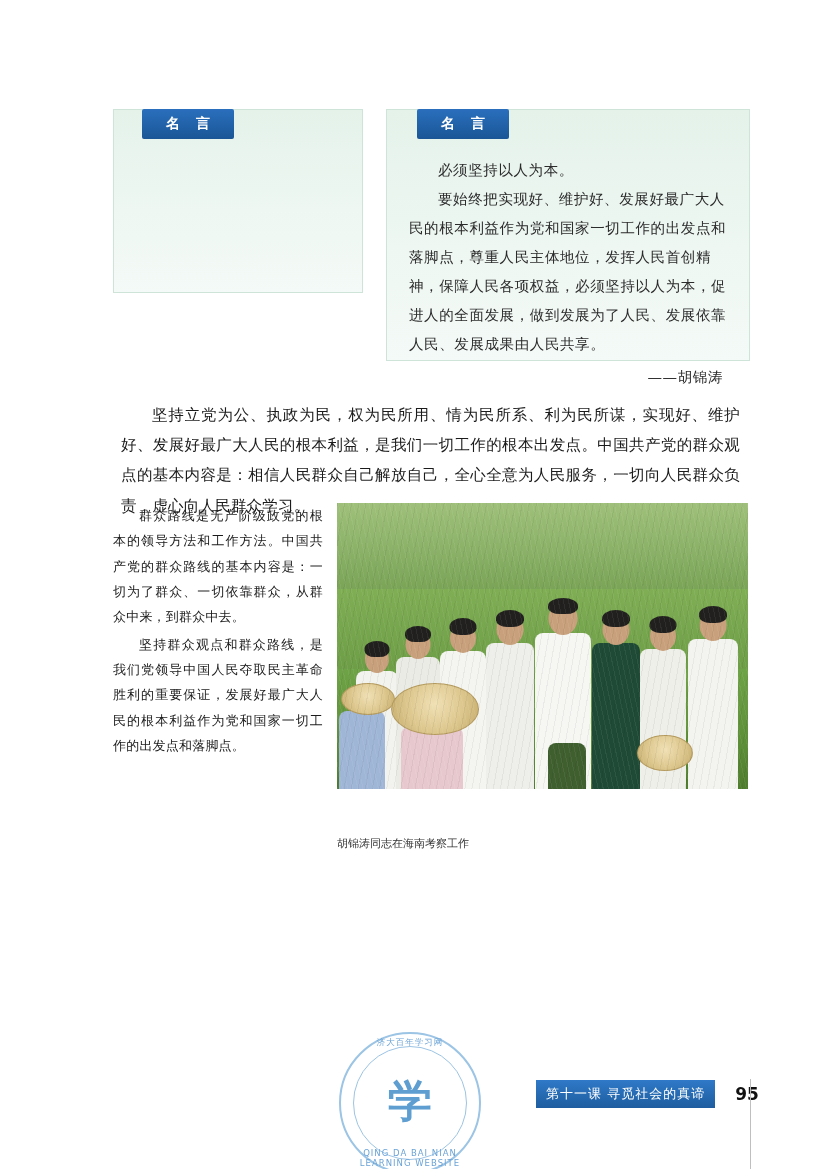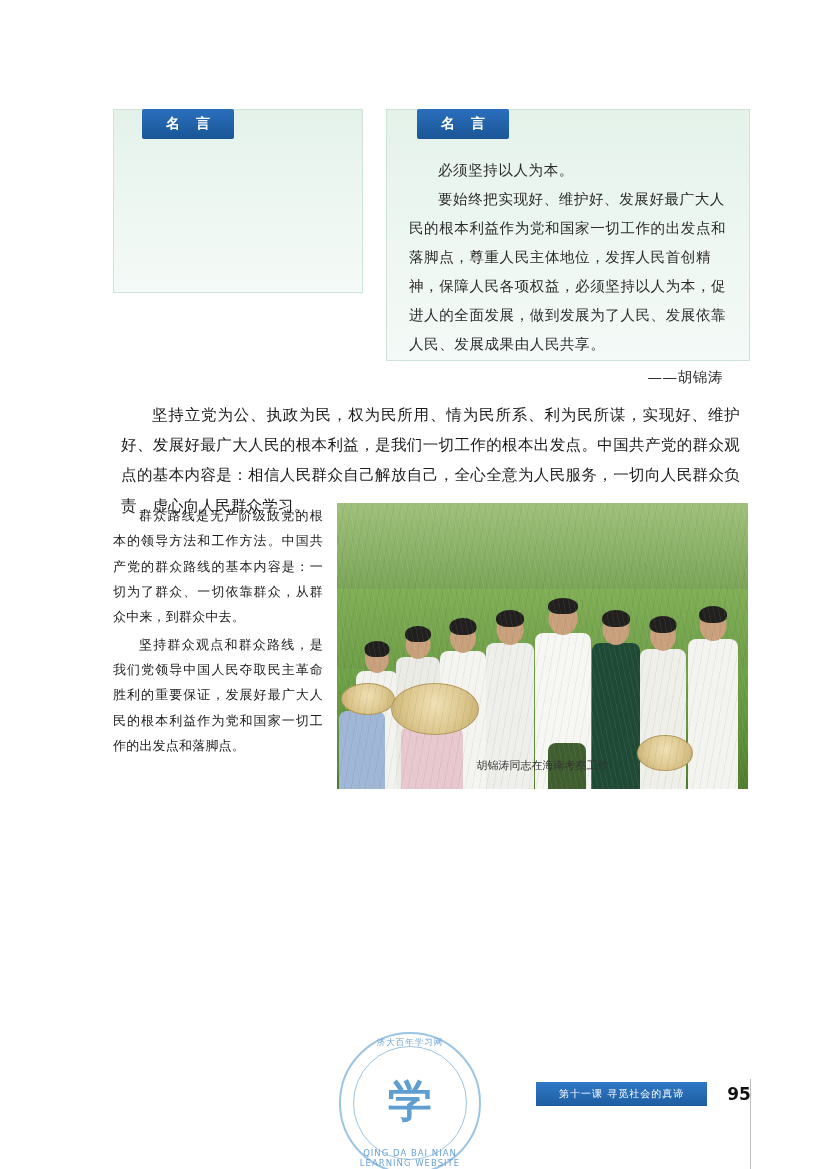--- a/index.html
+++ b/index.html
@@ -190,23 +190,22 @@
   }
   .hat {
     position: absolute;
     border-radius: 50%;
     background: radial-gradient(circle at 50% 40%, #f0e0b4 0%, #dcc68c 55%, #c3a968 100%);
     border: 1px solid #b49a5d;
   }
   .caption {
     position: absolute;
     left: 337px;
-    top: 758px;
+    top: 836px;
     width: 411px;
-    text-align: center;
     font-size: 11px;
     color: #333;
     font-family: Liberation Sans, sans-serif;
   }
 
   
   .watermark {
     position: absolute;
     left: 339px;
     top: 1032px;
@@ -252,23 +251,23 @@
     top: 1079px;
     width: 212px;
     height: 30px;
     display: flex;
     align-items: center;
   }
   .footer-bar {
     background: #2a6fbd;
     background: linear-gradient(180deg, #2f79c8 0%, #1e5d9f 100%);
     color: #ffffff;
-    font-size: 10px;
+    font-size: 13px;
     font-family: "DejaVu Sans", "Liberation Sans", sans-serif;
-    padding: 5px 23px;
+    padding: 5px 10px;
     letter-spacing: 1px;
     white-space: nowrap;
   }
   .footer-sep {
     width: 1px;
     height: 26px;
     background: #2a6fbd;
     margin: 0 10px;
   }
   .page-num {

